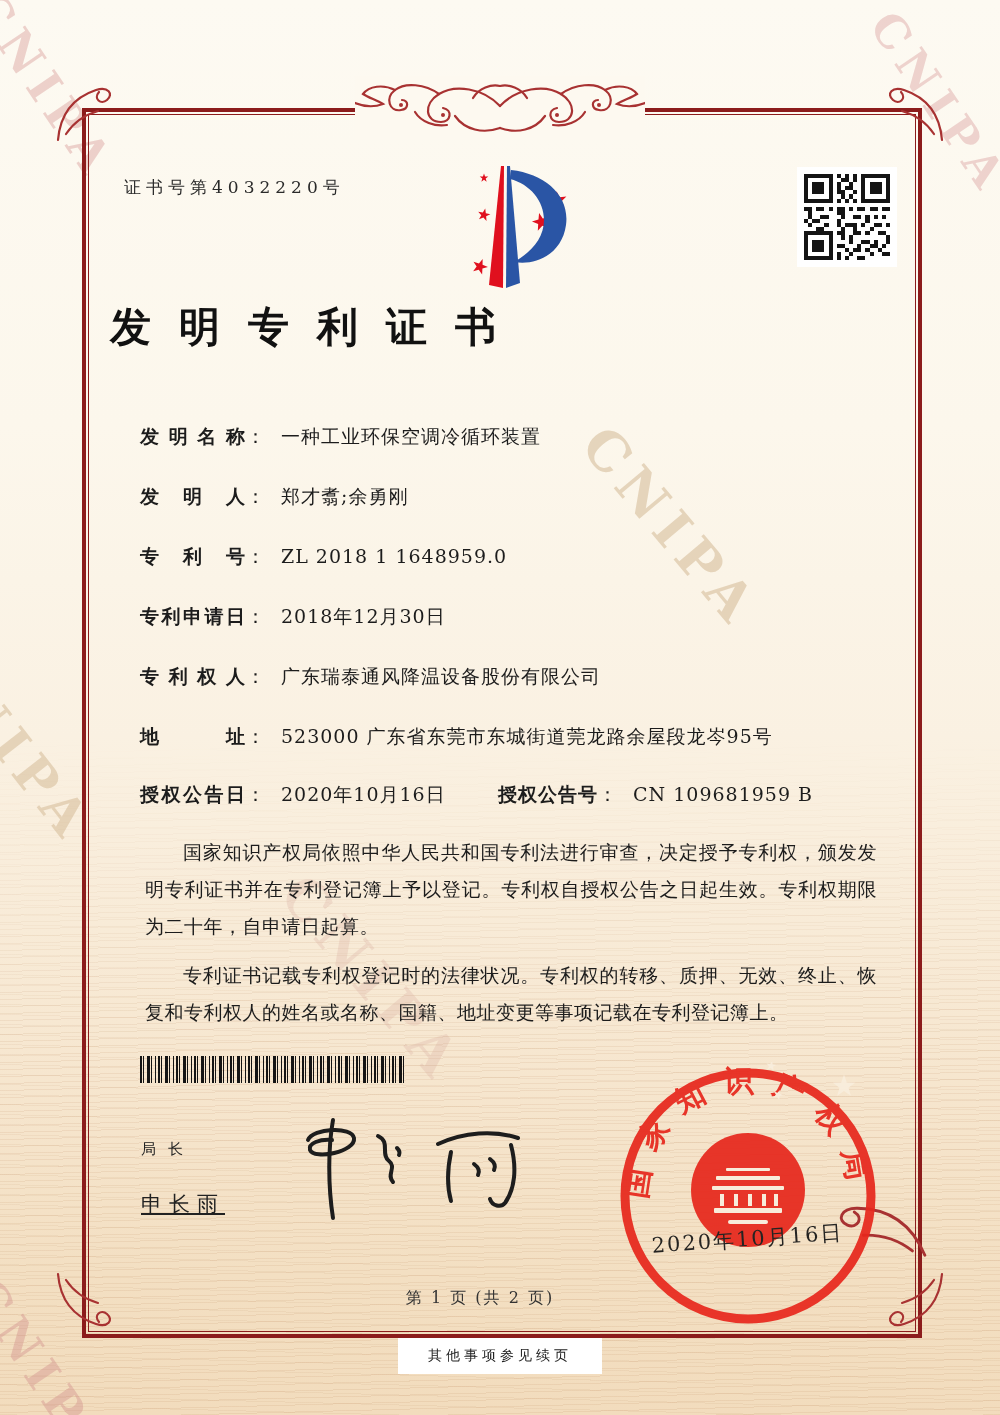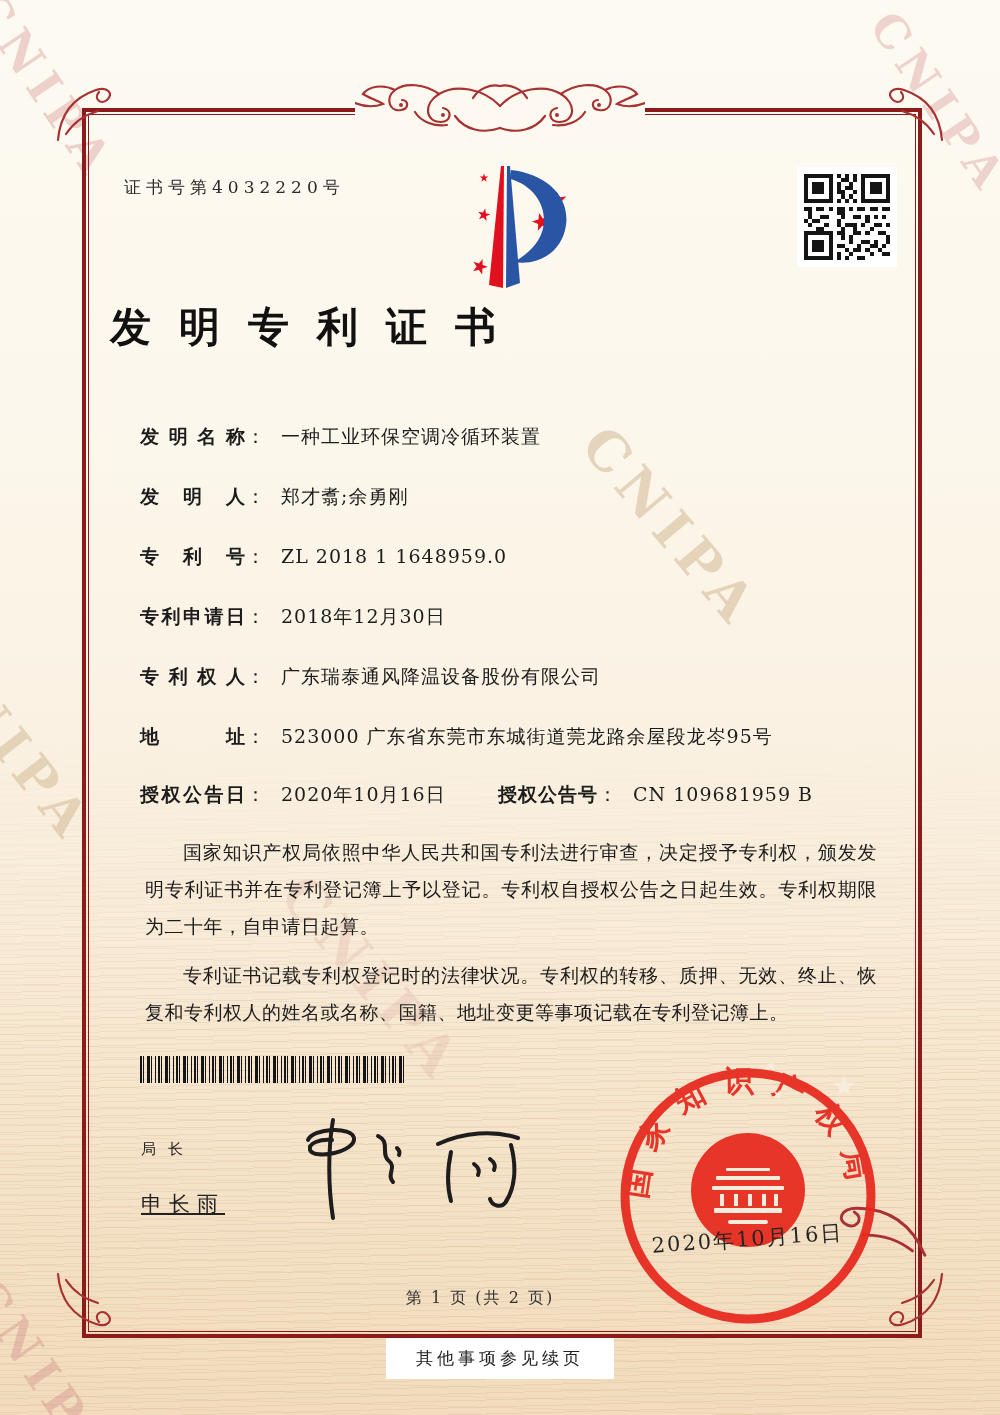--- a/index.html
+++ b/index.html
@@ -50,21 +50,21 @@
   .barcode{left:140px;top:1056px;width:264px;height:27px;z-index:5;
     background:repeating-linear-gradient(90deg,#141414 0 2px,rgba(0,0,0,0) 2px 3px,
       #141414 3px 4px,rgba(0,0,0,0) 4px 7px,#141414 7px 10px,rgba(0,0,0,0) 10px 11px,
       #141414 11px 12px,rgba(0,0,0,0) 12px 15px,#141414 15px 16px,rgba(0,0,0,0) 16px 18px);}
   .director-title{left:141px;top:1140px;z-index:5;font-size:15px;letter-spacing:12px;color:#222;}
   .director-name{left:141px;top:1190px;z-index:5;font-size:21px;letter-spacing:7px;color:#222;text-decoration:underline;}
   .signature{left:278px;top:1108px;width:280px;height:120px;z-index:6;}
   .seal{left:612px;top:1062px;width:272px;height:272px;z-index:6;}
   .page-footer{left:82px;top:1288px;width:700px;text-align:center;z-index:5;font-size:16px;letter-spacing:2px;color:#333;margin-left:48px;}
   .cont-note{left:50%;top:1338px;transform:translateX(-50%);z-index:7;background:#fff;
-             padding:9px 30px;font-size:17px;letter-spacing:4px;color:#222;white-space:nowrap;}
+             padding:9px 30px;font-size:14px;letter-spacing:4px;color:#222;white-space:nowrap;}
 </style>
 </head>
 <body>
 
 <div class="page">
 
   <div class="abs waves"></div>
 
   <div class="wm wm1">CNIPA</div>
   <div class="wm wm2">CNIPA</div>

